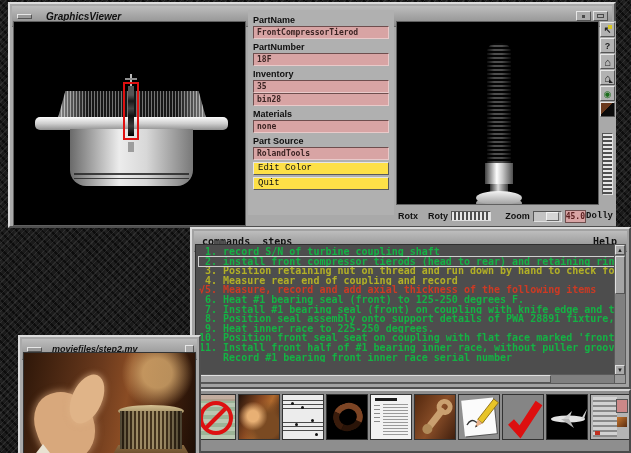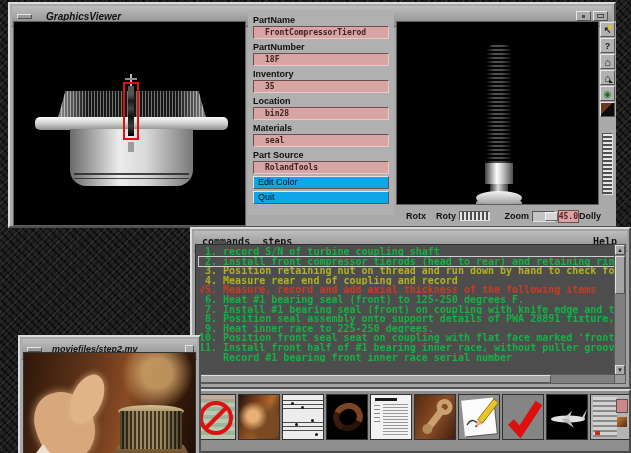--- a/index.html
+++ b/index.html
@@ -68,39 +68,39 @@
     background:linear-gradient(90deg,#333,#dcdcdc 45%,#a8a8a8 62%,#3c3c3c); }
   .base-top{ position:absolute; left:79px; top:169px; width:46px; height:14px; border-radius:50%;
     background:linear-gradient(180deg,#f4f4f4,#9c9c9c); z-index:2; }
   .base-bot{ position:absolute; left:79px; top:175px; width:46px; height:12px; border-radius:50%;
     background:linear-gradient(180deg,#cfcfcf,#6f6f6f); z-index:1; }
 
   
   .form-panel{ position:absolute; left:238px; top:6px; width:146px; height:205px; background:#b0b0b0; padding:2px 5px; }
   .f-label{ font-size:9px; font-weight:bold; color:#0e0e0e; margin-top:3px; margin-bottom:1px; }
   .f-input{ width:100%; height:13px; background:#d8a4a4; border:1px solid; border-color:#6e4e4e #e9caca #e9caca #6e4e4e;
-    font-family:"DejaVu Sans Mono", monospace; font-size:8px; font-weight:bold; color:#3c2423; line-height:11px; padding-left:11px;
+    font-family:"DejaVu Sans Mono", monospace; font-size:8px; font-weight:bold; color:#3c2423; line-height:11px; padding-left:3px;
     white-space:nowrap; overflow:hidden; }
-  .f-btn{ width:100%; height:13px; margin-top:2px; background:#0ea5e9; border:1px solid; border-color:#e5e5e5 #5a5a5a #5a5a5a #e5e5e5;
-    font-size:9px; color:#111; padding-left:4px; line-height:11px; }
+  .f-btn{ width:100%; height:13px; margin-top:2px; background:#fde047; border:1px solid; border-color:#e5e5e5 #5a5a5a #5a5a5a #e5e5e5;
+    font-size:9px; color:#111; padding-left:4px; line-height:11px;font-family:Liberation Mono, monospace; }
 
   
   .ctrl-bar{ position:absolute; left:386px; top:202px; width:220px; height:20px; background:#a9a9a9;
     display:flex; align-items:center; font-size:9px; font-weight:bold; color:#111; }
   .ctrl-bar .lab{ white-space:nowrap; }
-  .lab-rotx{ margin-left:10px; }
+  .lab-rotx{ margin-left:2px; }
   .lab-roty{ margin-left:10px; }
   .hwheel{ width:56px; height:10px; margin-left:3px; border:1px solid; border-color:#555 #e0e0e0 #e0e0e0 #555;
     background:repeating-linear-gradient(90deg,#e6e6e6 0 2px,#4e4e4e 2px 4px); }
   .lab-zoom{ margin-left:14px; }
   .zoom-slider{ width:40px; height:11px; margin-left:3px; background:#c3c3c3; border:1px solid; border-color:#555 #e0e0e0 #e0e0e0 #555; position:relative; }
   .zoom-slider i{ position:absolute; left:12px; top:0; width:13px; height:9px; background:#d6d6d6; border:1px solid; border-color:#f2f2f2 #6a6a6a #6a6a6a #f2f2f2; }
   .zoom-val{ width:29px; height:13px; margin-left:3px; background:#d8a4a4; border:1px solid #6e4e4e;
     font-family:"DejaVu Sans Mono", monospace; font-size:8px; font-weight:bold; color:#5a1f1f; text-align:center; line-height:11px; }
-  .lab-dolly{ margin-left:auto; margin-right:15px; }
+  .lab-dolly{ margin-left:auto; margin-right:3px;font-family:Liberation Mono, monospace; }
 
   
   .side-toolbar{ position:absolute; left:590px; top:17px; width:16px; height:185px; background:#a9a9a9; }
   .st-btn{ width:15px; height:15px; margin:1px 0 0 0; background:#b2b2b2; border:1px solid; border-color:#e8e8e8 #555 #555 #e8e8e8;
     font-size:9px; color:#222; display:flex; align-items:center; justify-content:center; position:relative; }
   .st-btn.pick::before{ content:"↖"; font-weight:bold; }
   .st-btn.pick i{ position:absolute; right:2px; top:2px; width:4px; height:4px; background:#d8c822; }
   .st-btn.help::before{ content:"?"; font-weight:bold; }
   .st-btn.home::before{ content:"⌂"; font-size:11px; }
   .st-btn.sethome::before{ content:"⌂"; font-size:11px; }
@@ -237,24 +237,23 @@
       <div class="rod-below"></div>
     </div>
 
     <div class="form-panel">
       <div class="f-label">PartName</div>
       <div class="f-input">FrontCompressorTierod</div>
       <div class="f-label">PartNumber</div>
       <div class="f-input">18F</div>
       <div class="f-label">Inventory</div>
       <div class="f-input">35</div>
-      <div class="f-label">Location</div>
       <div class="f-input">bin28</div>
       <div class="f-label">Materials</div>
-      <div class="f-input">seal</div>
+      <div class="f-input">none</div>
       <div class="f-label">Part Source</div>
       <div class="f-input">RolandTools</div>
       <div class="f-btn">Edit Color</div>
       <div class="f-btn">Quit</div>
     </div>
 
     <div class="viewport right-vp">
       <div class="shaft"></div>
       <div class="collar"></div>
       <div class="neck"></div>

